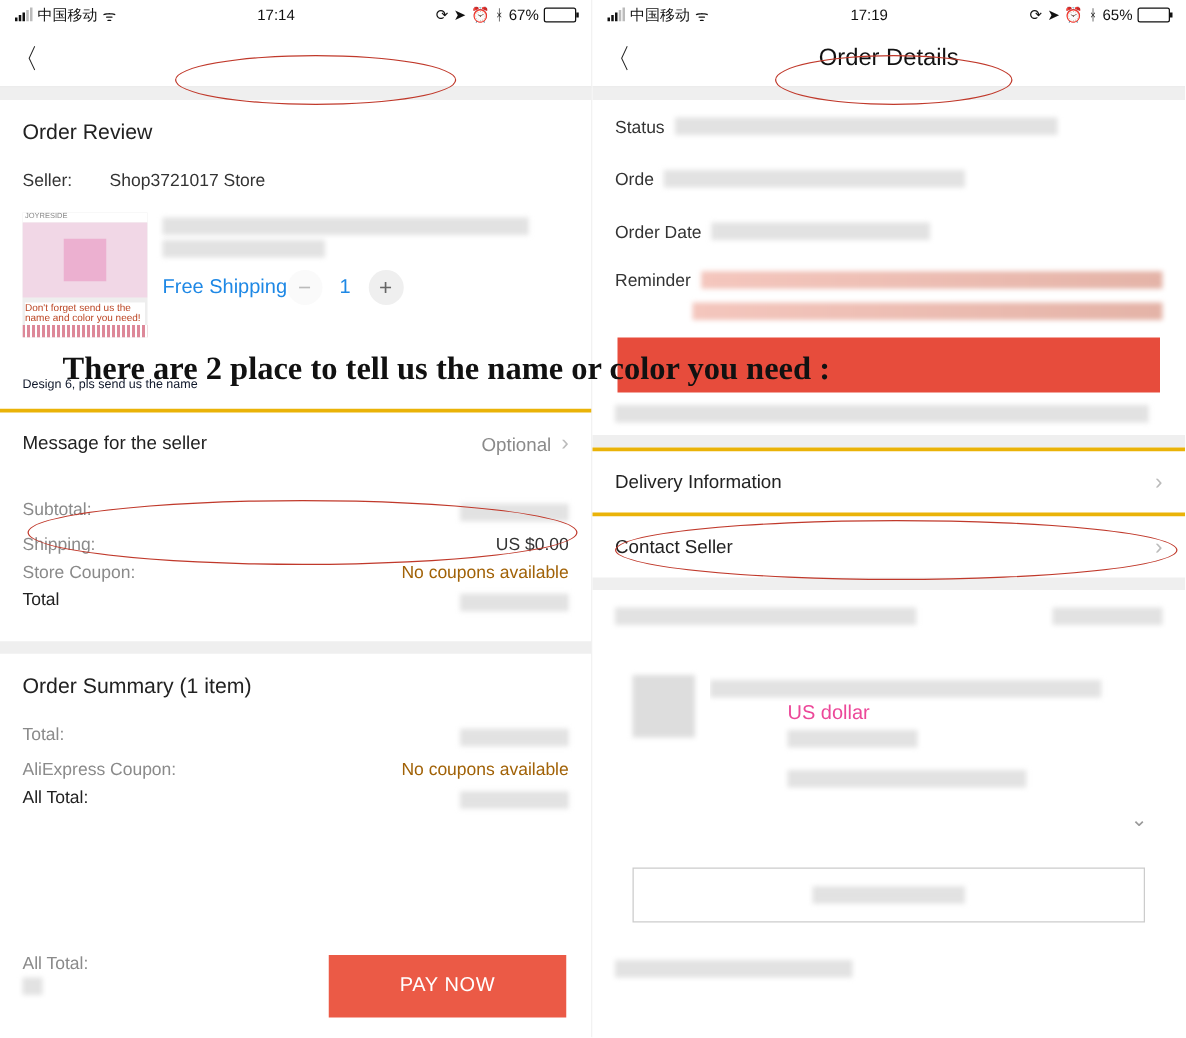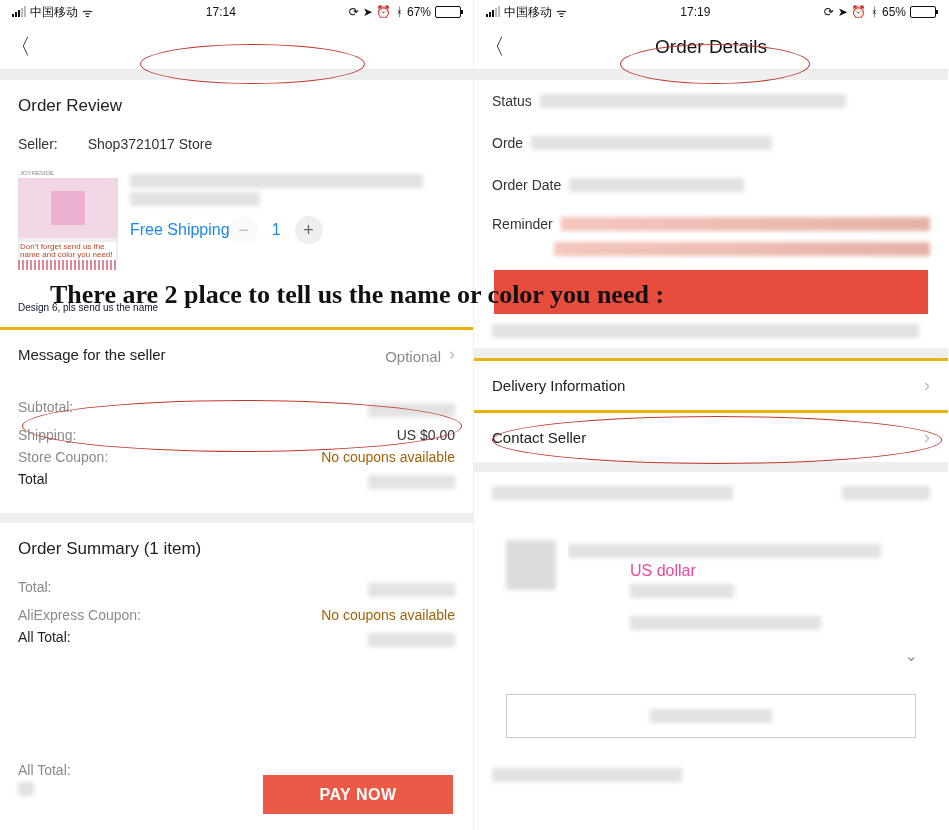--- a/index.html
+++ b/index.html
@@ -116,23 +116,23 @@
 
   .price-block{padding:14px 18px;}
   .pline{display:flex;justify-content:space-between;font-size:14px;margin:6px 0;}
   .pline .k{color:#8a8a8a;}
   .pline .v{color:#333;}
   .pline .vb{color:#a16207;}
   .pline.total .k{color:#222;}
 
   .paynow{
     position:absolute; right:20px; bottom:16px;
-    width:190px; height:39px; background:#eb5a46; color:#fff;
+    width:190px; height:50px; background:#eb5a46; color:#fff;
     display:flex;align-items:center;justify-content:center;
-    font-size:16px; font-weight:700; letter-spacing:.5px;
+    font-size:16px; font-weight:400; letter-spacing:.5px;
   }
   .alltotal-footer{
     position:absolute; left:18px; bottom:30px; font-size:14px; color:#8a8a8a;
   }
 
   
   .kv{padding:10px 18px;display:flex;font-size:14px;color:#333;align-items:center;gap:8px;}
   .kv .k{color:#333;}
   .red-band{margin:14px 20px 8px;height:44px;background:#e74c3c;}
   .pink-blur{margin:0 18px 0 80px;height:14px;background:linear-gradient(90deg,#f4c6bd,#e4b3a7);filter:blur(2px);}

